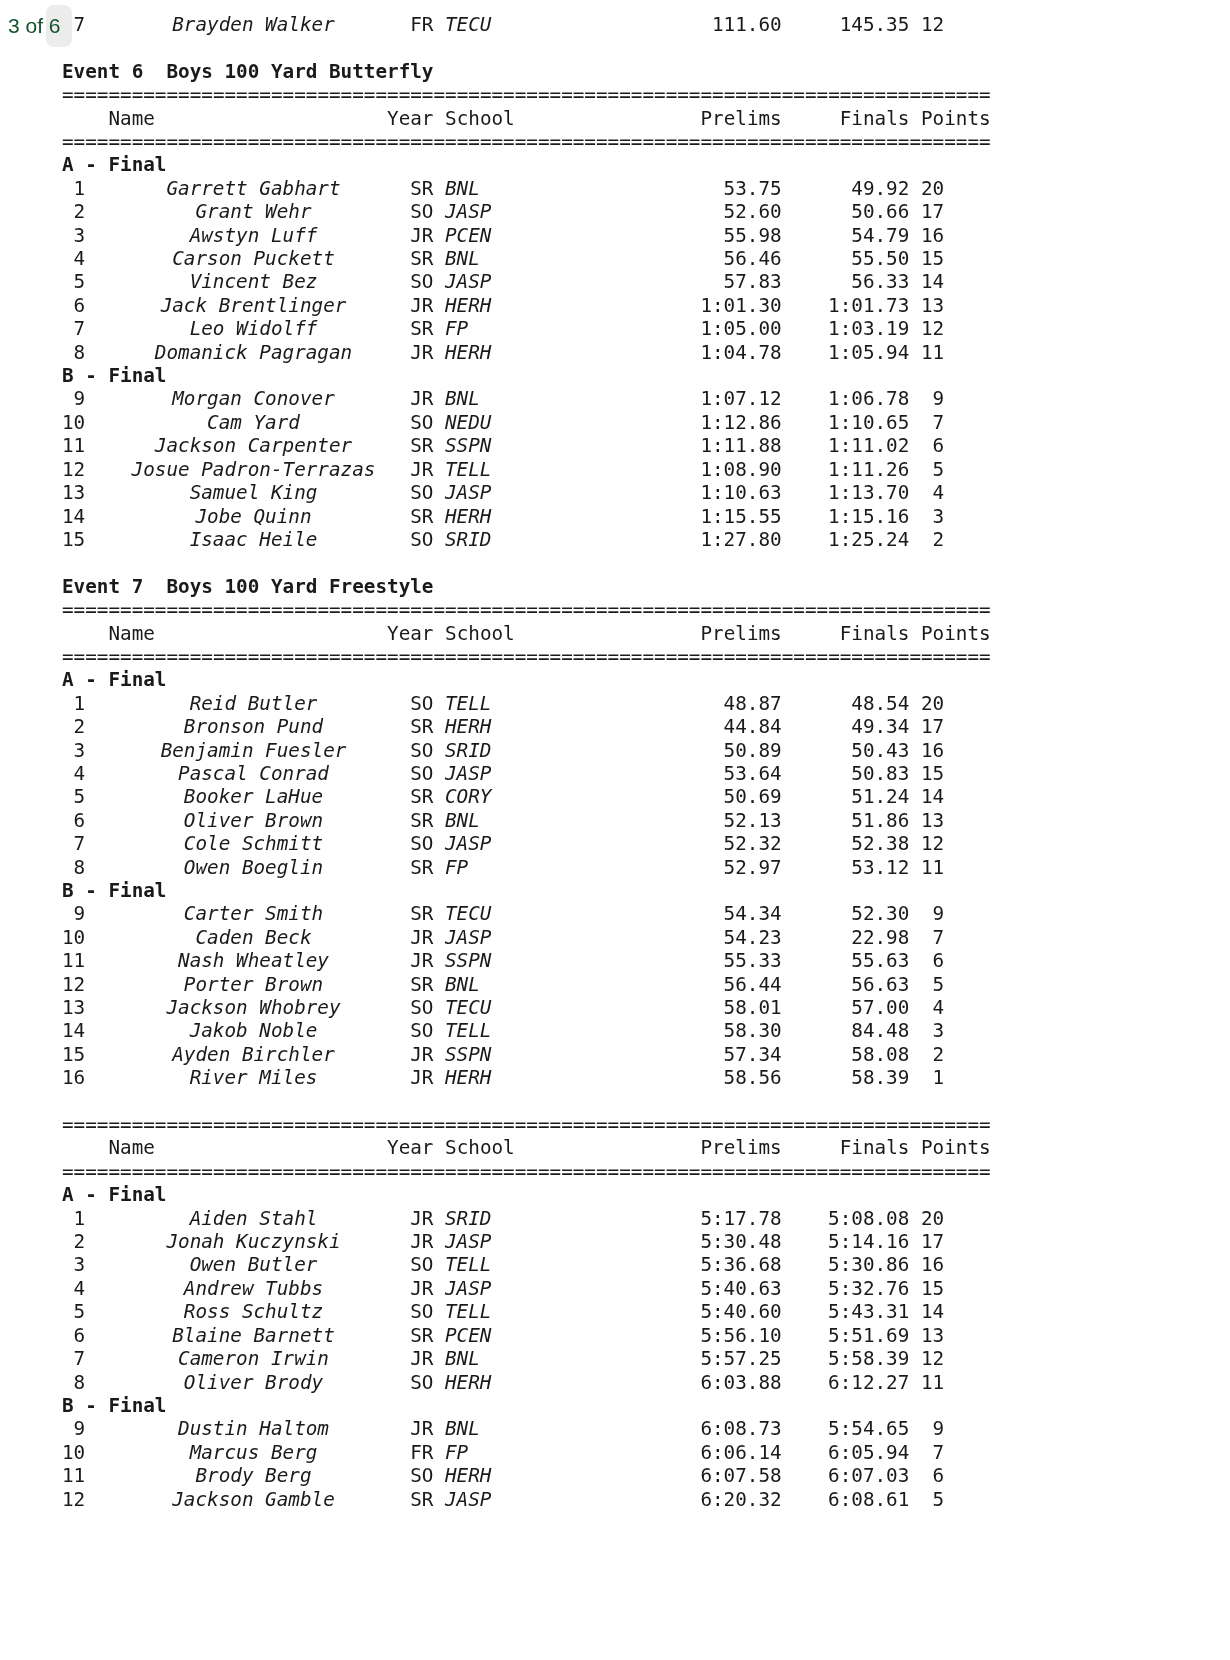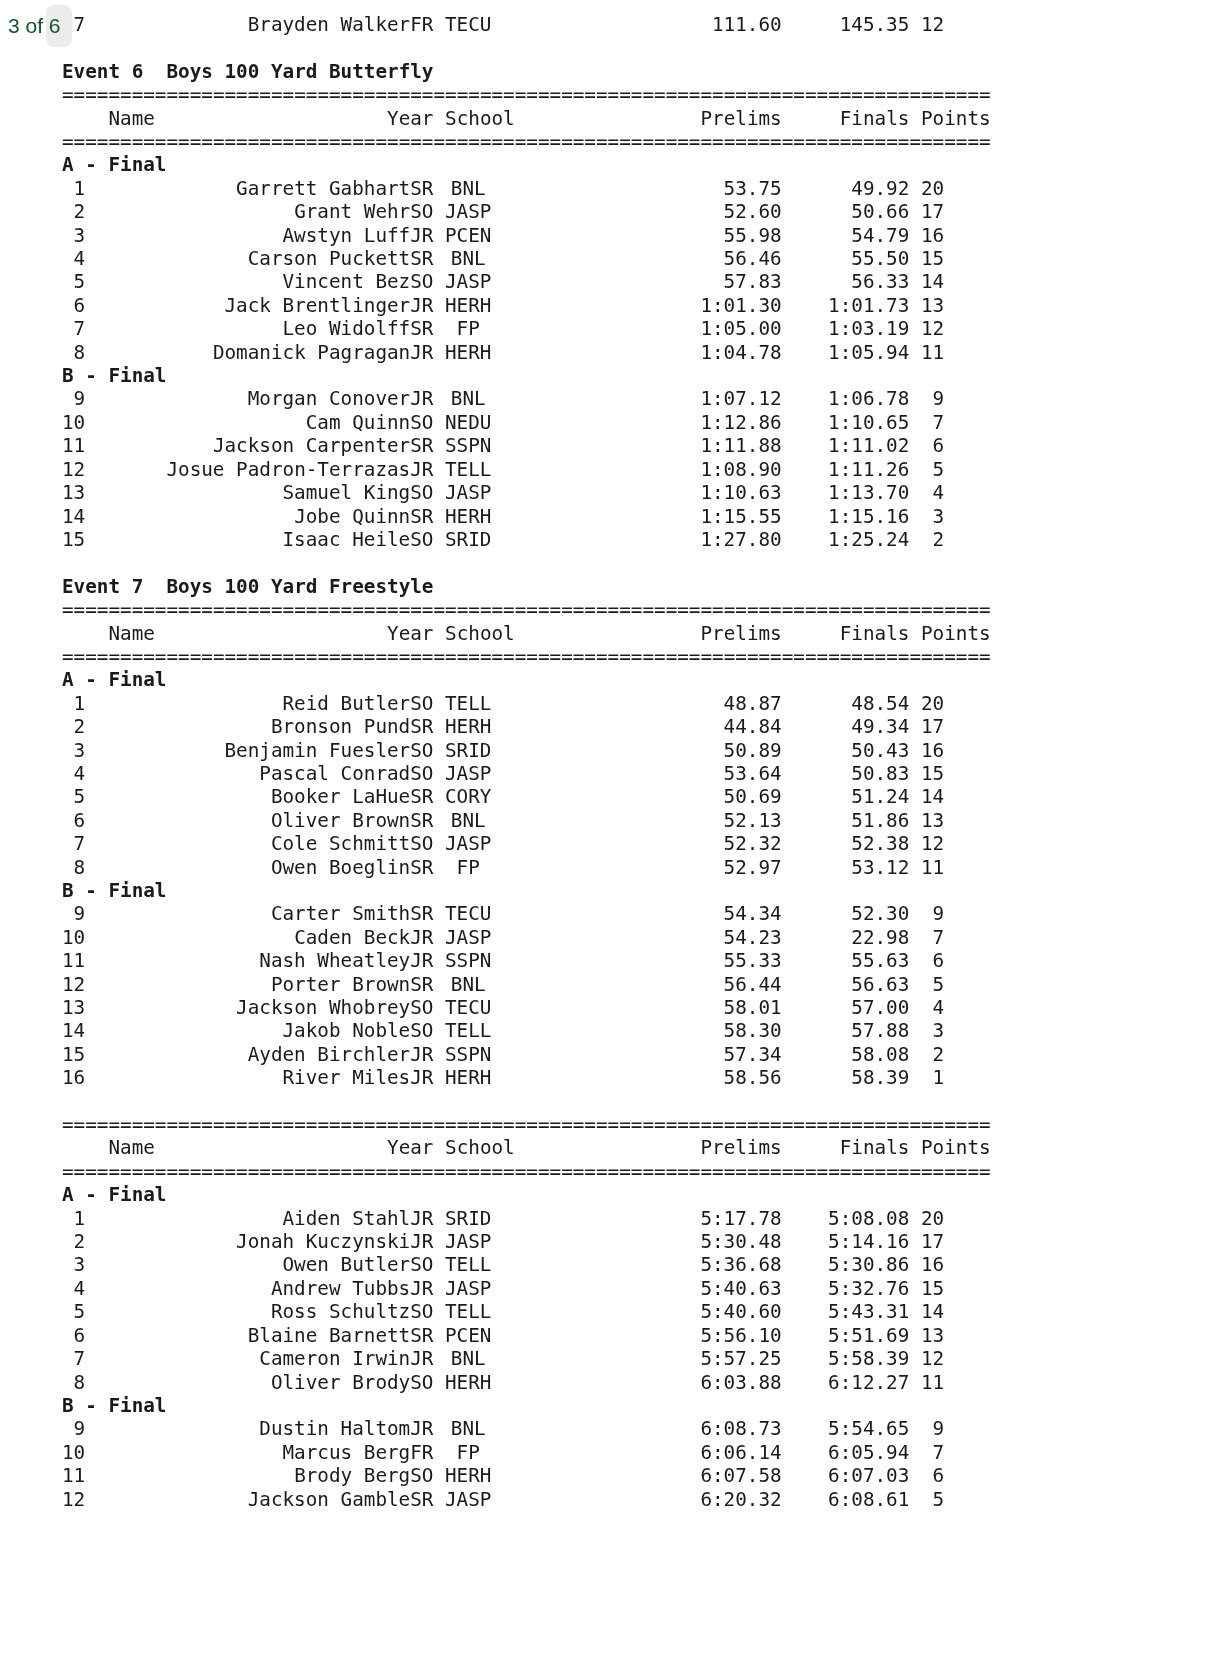--- a/index.html
+++ b/index.html
@@ -21,23 +21,23 @@
     line-height: 23.4px;
     color: #1a1a1a;
   }
   .line { white-space: pre; }
   .bold { font-weight: bold; }
   .event { margin-top: 23.4px; }
   .partial { margin-bottom: 23.4px; }
   .row { display: flex; }
   .c-rank    { width: 2ch;  text-align: right; }
   .c-sp      { width: 1ch; }
-  .c-name    { width: 27ch; text-align: right; white-space: pre; }
+  .c-name    { width: 27ch; text-align: center; white-space: pre; font-style: italic; }
   .c-year    { width: 2ch;  text-align: right; }
-  .c-school  { width: 4ch;  text-align: center; margin-left: 1ch; }
+  .c-school  { width: 4ch;  text-align: left; margin-left: 1ch; font-style: italic; }
   .c-prelims { width: 25ch; text-align: right; }
   .c-finals  { width: 11ch; text-align: right; }
   .c-points  { width: 3ch;  text-align: right; }
   .page-indicator {
     position: absolute;
     left: 8px;
     top: 14px;
     font-family: "Liberation Sans", sans-serif;
     font-size: 21px;
     color: #14532d;
@@ -177,21 +177,21 @@
     <span class="c-year">JR</span>
     <span class="c-school">BNL</span>
     <span class="c-prelims">1:07.12</span>
     <span class="c-finals">1:06.78</span>
     <span class="c-points">9</span>
   </div>
 
   <div class="row">
     <span class="c-rank">10</span>
     <span class="c-sp"></span>
-    <span class="c-name">Cam Quinn</span>
+    <span class="c-name">Cam Yard</span>
     <span class="c-year">SO</span>
     <span class="c-school">NEDU</span>
     <span class="c-prelims">1:12.86</span>
     <span class="c-finals">1:10.65</span>
     <span class="c-points">7</span>
   </div>
 
   <div class="row">
     <span class="c-rank">11</span>
     <span class="c-sp"></span>
@@ -401,21 +401,21 @@
     <span class="c-points">4</span>
   </div>
 
   <div class="row">
     <span class="c-rank">14</span>
     <span class="c-sp"></span>
     <span class="c-name">Jakob Noble</span>
     <span class="c-year">SO</span>
     <span class="c-school">TELL</span>
     <span class="c-prelims">58.30</span>
-    <span class="c-finals">57.88</span>
+    <span class="c-finals">84.48</span>
     <span class="c-points">3</span>
   </div>
 
   <div class="row">
     <span class="c-rank">15</span>
     <span class="c-sp"></span>
     <span class="c-name">Ayden Birchler</span>
     <span class="c-year">JR</span>
     <span class="c-school">SSPN</span>
     <span class="c-prelims">57.34</span>

